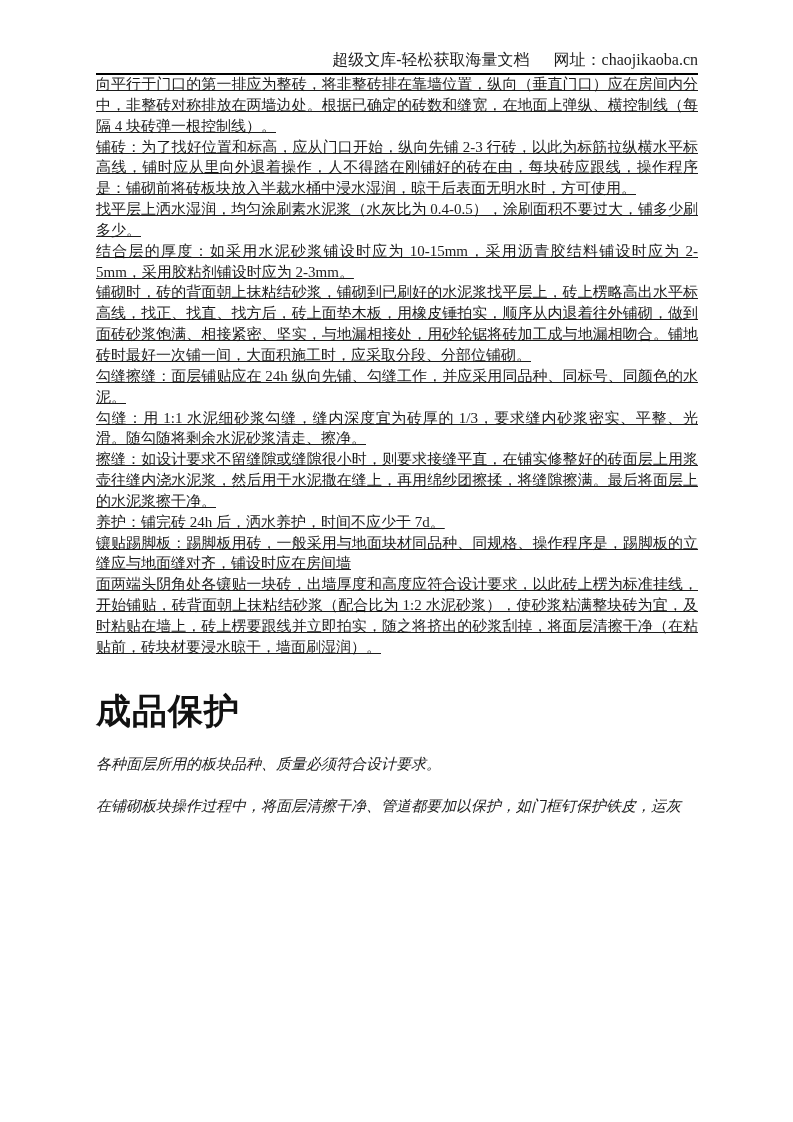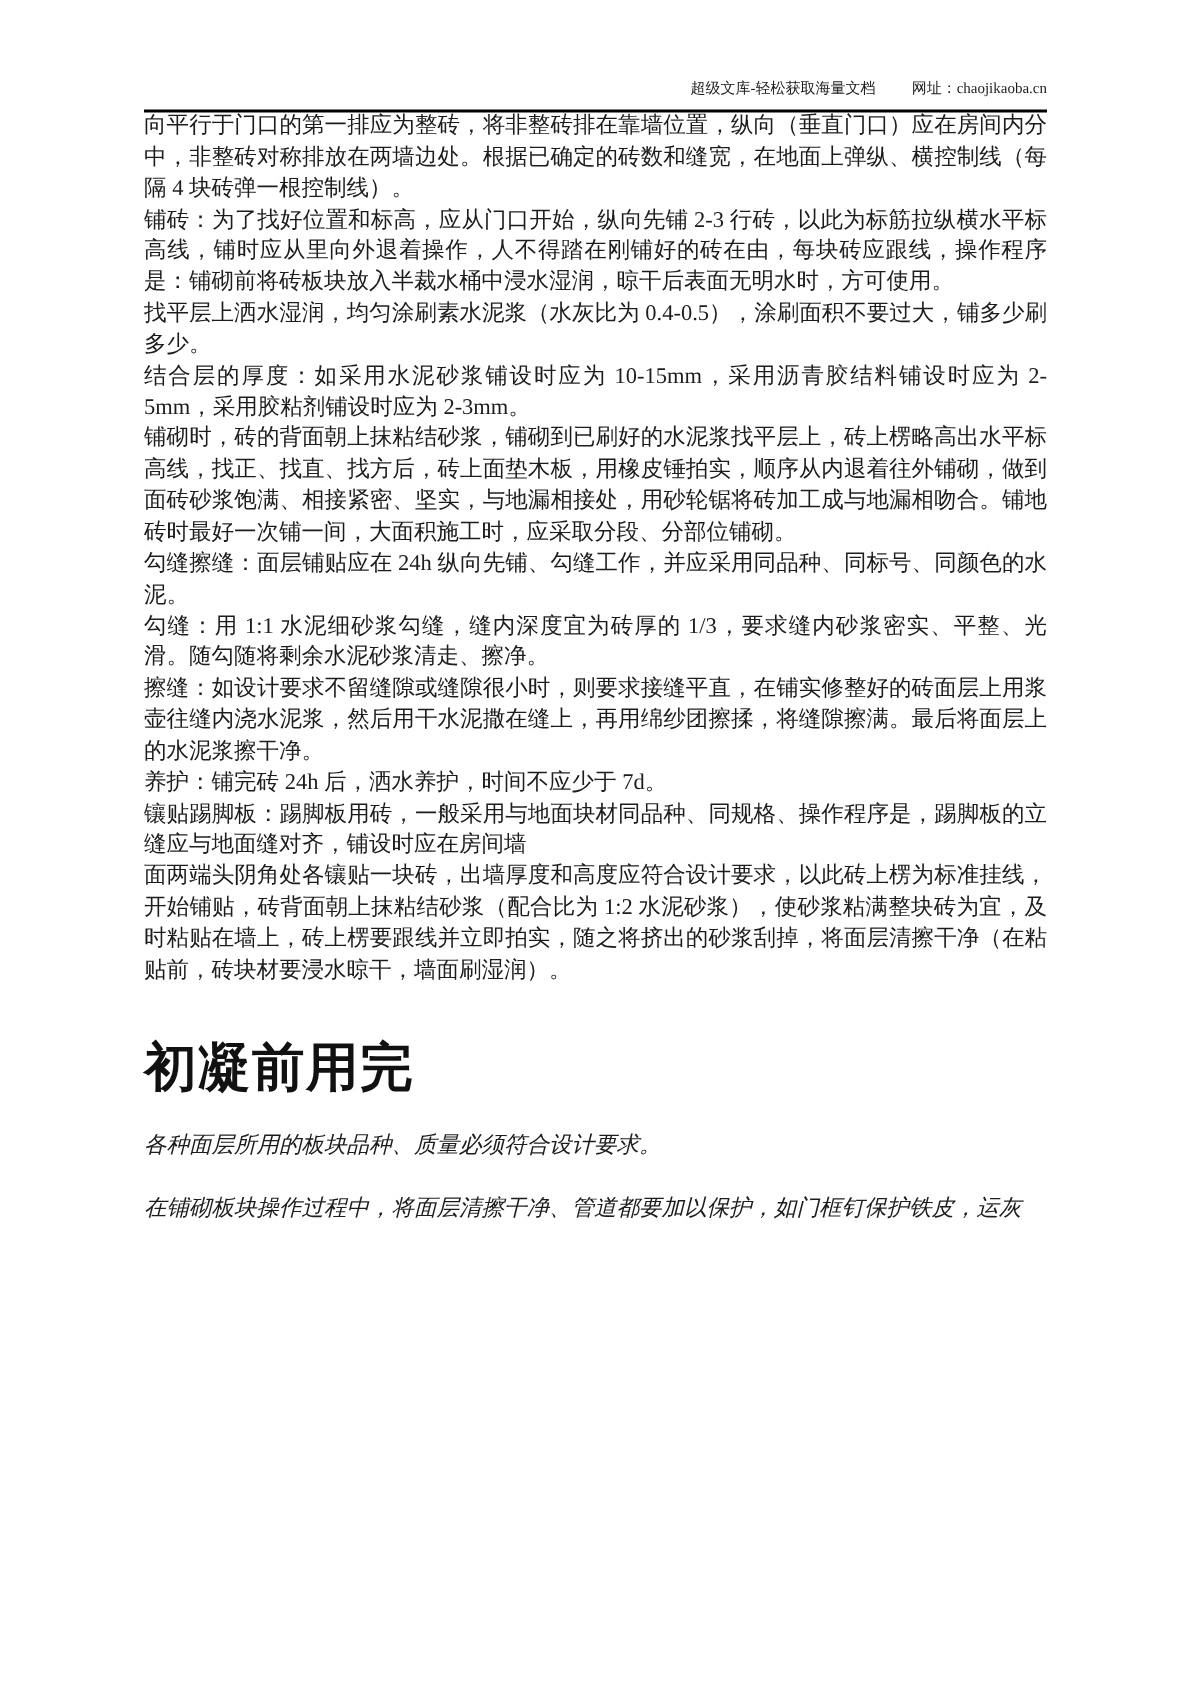--- a/index.html
+++ b/index.html
@@ -15,21 +15,21 @@
     color: #1c1c1c;
     font-family: "Liberation Serif", "DejaVu Serif", serif;
     overflow: hidden;
   }
   .header {
     position: absolute;
     left: 96px;
     top: 50px;
     width: 602px;
     text-align: right;
-    font-size: 10px;
+    font-size: 16px;
     line-height: 19px;
     border-bottom: 2px solid #000000;
     padding-bottom: 4px;
     white-space: nowrap;
   }
   .header .hsp {
     display: inline-block;
     width: 24px;
   }
   .content {
@@ -37,20 +37,21 @@
     left: 96px;
     top: 74px;
     width: 602px;
   }
   p.body-text {
     margin: 0;
     font-size: 15px;
     line-height: 20.85px;
     text-align: justify;
     text-justify: inter-character;
+    text-decoration: underline;
   }
   h1.doc-heading {
     margin: 34px 0 0 0;
     font-size: 35px;
     line-height: 40px;
     font-weight: bold;
     color: #111111;
     letter-spacing: 1px;
   }
   p.section-text {
@@ -80,19 +81,19 @@
     <p class="body-text">找平层上洒水湿润，均匀涂刷素水泥浆（水灰比为 0.4-0.5），涂刷面积不要过大，铺多少刷多少。</p>
     <p class="body-text">结合层的厚度：如采用水泥砂浆铺设时应为 10-15mm，采用沥青胶结料铺设时应为 2-5mm，采用胶粘剂铺设时应为 2-3mm。</p>
     <p class="body-text">铺砌时，砖的背面朝上抹粘结砂浆，铺砌到已刷好的水泥浆找平层上，砖上楞略高出水平标高线，找正、找直、找方后，砖上面垫木板，用橡皮锤拍实，顺序从内退着往外铺砌，做到面砖砂浆饱满、相接紧密、坚实，与地漏相接处，用砂轮锯将砖加工成与地漏相吻合。铺地砖时最好一次铺一间，大面积施工时，应采取分段、分部位铺砌。</p>
     <p class="body-text">勾缝擦缝：面层铺贴应在 24h 纵向先铺、勾缝工作，并应采用同品种、同标号、同颜色的水泥。</p>
     <p class="body-text">勾缝：用 1:1 水泥细砂浆勾缝，缝内深度宜为砖厚的 1/3，要求缝内砂浆密实、平整、光滑。随勾随将剩余水泥砂浆清走、擦净。</p>
     <p class="body-text">擦缝：如设计要求不留缝隙或缝隙很小时，则要求接缝平直，在铺实修整好的砖面层上用浆壶往缝内浇水泥浆，然后用干水泥撒在缝上，再用绵纱团擦揉，将缝隙擦满。最后将面层上的水泥浆擦干净。</p>
     <p class="body-text">养护：铺完砖 24h 后，洒水养护，时间不应少于 7d。</p>
     <p class="body-text">镶贴踢脚板：踢脚板用砖，一般采用与地面块材同品种、同规格、操作程序是，踢脚板的立缝应与地面缝对齐，铺设时应在房间墙</p>
     <p class="body-text">面两端头阴角处各镶贴一块砖，出墙厚度和高度应符合设计要求，以此砖上楞为标准挂线，开始铺贴，砖背面朝上抹粘结砂浆（配合比为 1:2 水泥砂浆），使砂浆粘满整块砖为宜，及时粘贴在墙上，砖上楞要跟线并立即拍实，随之将挤出的砂浆刮掉，将面层清擦干净（在粘贴前，砖块材要浸水晾干，墙面刷湿润）。</p>
 
-    <h1 class="doc-heading">初凝前用完</h1>
+    <h1 class="doc-heading">成品保护</h1>
     <p class="section-text">各种面层所用的板块品种、质量必须符合设计要求。</p>
 
     <p class="section-text">在铺砌板块操作过程中，将面层清擦干净、管道都要加以保护，如门框钉保护铁皮，运灰</p>
   </div>
 
 </div>
 
 </body></html>

